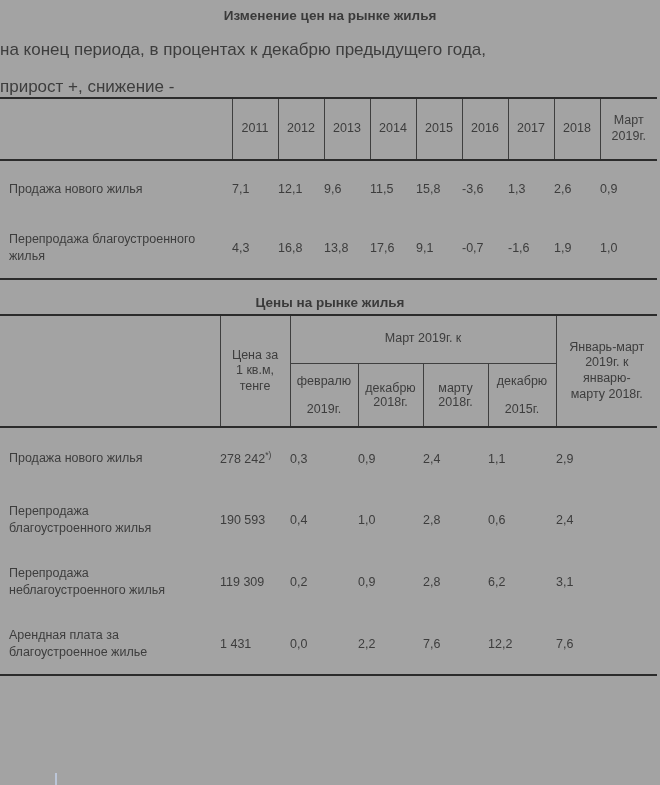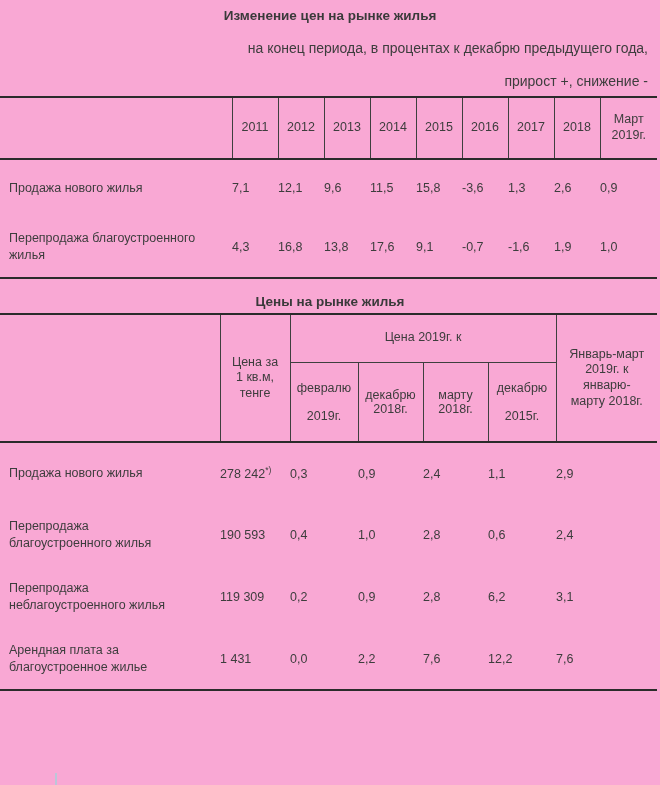--- a/index.html
+++ b/index.html
@@ -1,49 +1,49 @@
 <!DOCTYPE html>
 <html><head>
 <meta charset="utf-8">
 <style>
   * { box-sizing: border-box; margin: 0; padding: 0; }
   html, body { background: #ffffff; }
   .page {
     width: 660px; height: 785px; position: relative; overflow: hidden;
-    background: #f9a8d4; color: #3d3d3d;
+    background: #a3a3a3; color: #3d3d3d;
     font-family: "Liberation Sans", sans-serif; font-size: 12.5px;
   }
   .tbl-title { text-align: center; font-weight: 700; font-size: 13.5px; color: #3a3a3a; }
   .t1-title { padding-top: 8px; }
-  .sub { text-align: right; padding-right: 12px; font-size: 14px; color: #3d3d3d; }
+  .sub { padding-right: 24px; font-size: 17px; color: #3d3d3d; }
   .sub1 { margin-top: 17px; }
   .sub2 { margin-top: 17px; }
 
   table { border-collapse: collapse; table-layout: fixed; width: 657px;
           border-top: 2px solid #2b2b2b; border-bottom: 2px solid #2b2b2b; }
   th { font-weight: 400; text-align: center; vertical-align: middle;
        white-space: pre-line; line-height: 1.25; color: #3d3d3d; }
   td { vertical-align: middle; }
   .num { text-align: left; padding-right: 6px; }
   .lbl-cell { text-align: left; padding-left: 9px; line-height: 1.35; }
 
   
-  .t1 { margin-top: 7px; }
+  .t1 { }
   .t1 thead th { height: 62px; border-bottom: 2px solid #2b2b2b; }
   .t1 thead th + th { border-left: 1px solid #3f3f3f; }
   .t1 tbody tr.r1 td { height: 57px; }
   .t1 tbody tr.r2 td { height: 62px; }
   .t1 .lbl-cell { padding-right: 22px; }
 
   
   .t2-title { margin-top: 15px; }
   .t2-sub { margin-top: 16px; }
   .t2 { margin-top: 4px; }
   .t2 tr.hr1 th { height: 48px; }
-  .t2 tr.hr2 th { height: 80px; }
+  .t2 tr.hr2 th { height: 64px; }
   .t2 .vline { border-left: 1px solid #3f3f3f; }
   .t2 .hbottom { border-bottom: 2px solid #2b2b2b; }
   .t2 .group-h { border-bottom: 1px solid #3f3f3f; }
   .t2 .sub-h { line-height: 1.12; }
   .t2 tbody td { height: 62px; }
   .t2 .lbl-cell { padding-right: 38px; }
 
   sup.mark { vertical-align: super; font-size: 8.5px; line-height: 0; }
 
   .footnote { margin-top: 22px; width: 652px; padding-left: 5px;
@@ -127,21 +127,21 @@
       <col style="width:65px">
         <col style="width:68px">
         <col style="width:101px">
     </colgroup>
     <thead>
       <tr class="hr1">
         <th rowspan="2" class="hbottom"></th>
         <th rowspan="2" class="vline hbottom">Цена за
 1 кв.м,
 тенге</th>
-        <th colspan="4" class="vline group-h">Цена 2019г. к</th>
+        <th colspan="4" class="vline group-h">Март 2019г. к</th>
         <th rowspan="2" class="vline hbottom">Январь-март
 2019г. к
 январю-
 марту 2018г.</th>
       </tr>
       <tr class="hr2">
         <th class="vline sub-h hbottom">февралю
 
 2019г.</th>
         <th class="vline sub-h hbottom">декабрю

